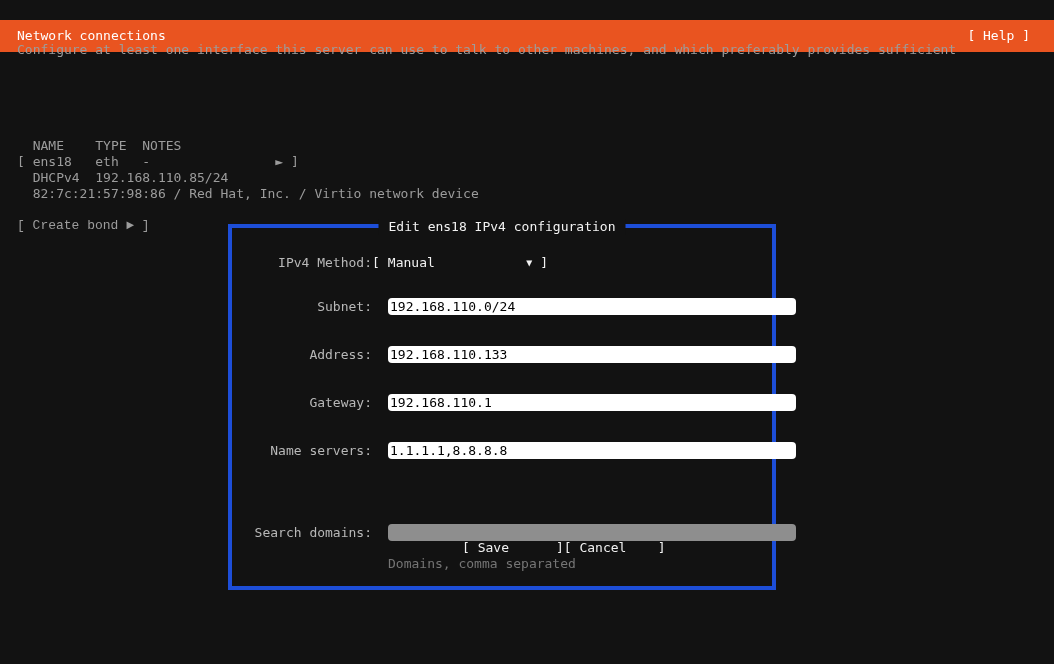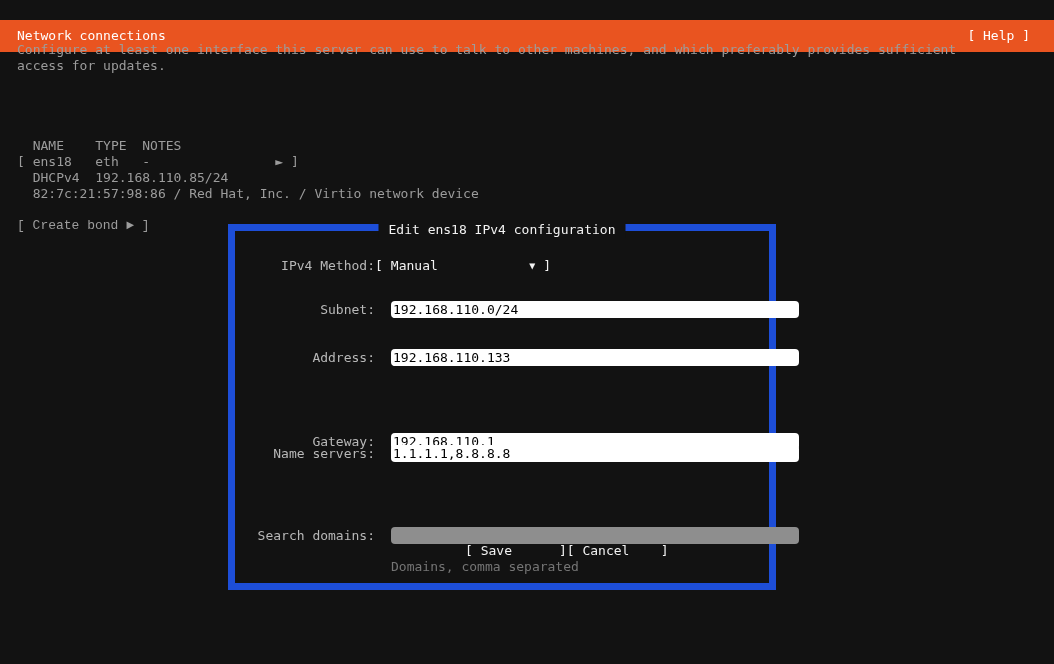--- a/index.html
+++ b/index.html
@@ -33,37 +33,37 @@
   .ifrow { position: absolute; left: 17px; white-space: pre; margin-top: 48px; }
   .row-header    { top: 90px; }
   .row-device    { top: 106px; cursor: pointer; }
   .row-dhcp      { top: 122px; }
   .row-mac       { top: 138px; }
   .row-bond      { top: 170px; cursor: pointer; font-family: Liberation Mono, monospace; }
 
   
   .dialog {
     position: absolute; left: 228px; top: 224px; width: 548px; height: 366px;
-    border: 7px solid #1d4ed8;
+    border: 4px solid #1d4ed8;
     background: #121212;
   }
   .dialog-title {
     position: absolute; top: -9px; left: 50%; transform: translateX(-50%);
     background: #121212; padding: 0 10px;
     color: #f2f2f2; white-space: pre;
   }
   .frow { position: absolute; left: 0; width: 100%; height: 17px; }
   .frow .lbl {
     position: absolute; left: 12px; width: 128px; top: 0;
     text-align: right; color: #b8b8b8; line-height: 17px; white-space: pre;
   }
   .r-method { top: 26px; }
   .r-subnet { top: 70px; }
   .r-address { top: 118px; }
-  .r-gateway { top: 166px; margin-top: 36px; }
+  .r-gateway { top: 166px; }
   .r-nameservers { top: 214px; }
   .r-search { top: 262px; margin-top: 34px; }
 
   .dropdown {
     position: absolute; left: 140px; top: 0; width: 176px; height: 17px;
     display: flex; align-items: center; color: #f2f2f2; cursor: pointer;
     line-height: 17px;
   }
   .dropdown .br { flex: 0 0 auto; }
   .dropdown .val { flex: 1 1 auto; padding-left: 8px; }
@@ -97,21 +97,20 @@
 </head>
 <body>
 
 <div class="titlebar">
   <span>Network connections</span>
   <span class="help pre">[ Help ]</span>
 </div>
 
 <div class="intro">
   <div class="pre">Configure at least one interface this server can use to talk to other machines, and which preferably provides sufficient</div>
-  <div class="pre">access for updates.</div>
 </div>
 
 <div class="ifrow row-header">  NAME    TYPE  NOTES</div>
 <div class="ifrow row-device">[ ens18   eth   -                ► ]</div>
 <div class="ifrow row-dhcp">  DHCPv4  192.168.110.85/24</div>
 <div class="ifrow row-mac">  82:7c:21:57:98:86 / Red Hat, Inc. / Virtio network device</div>
 <div class="ifrow row-bond">[ Create bond ► ]</div>
 
 <div class="dialog">
   <div class="dialog-title">Edit ens18 IPv4 configuration</div>

